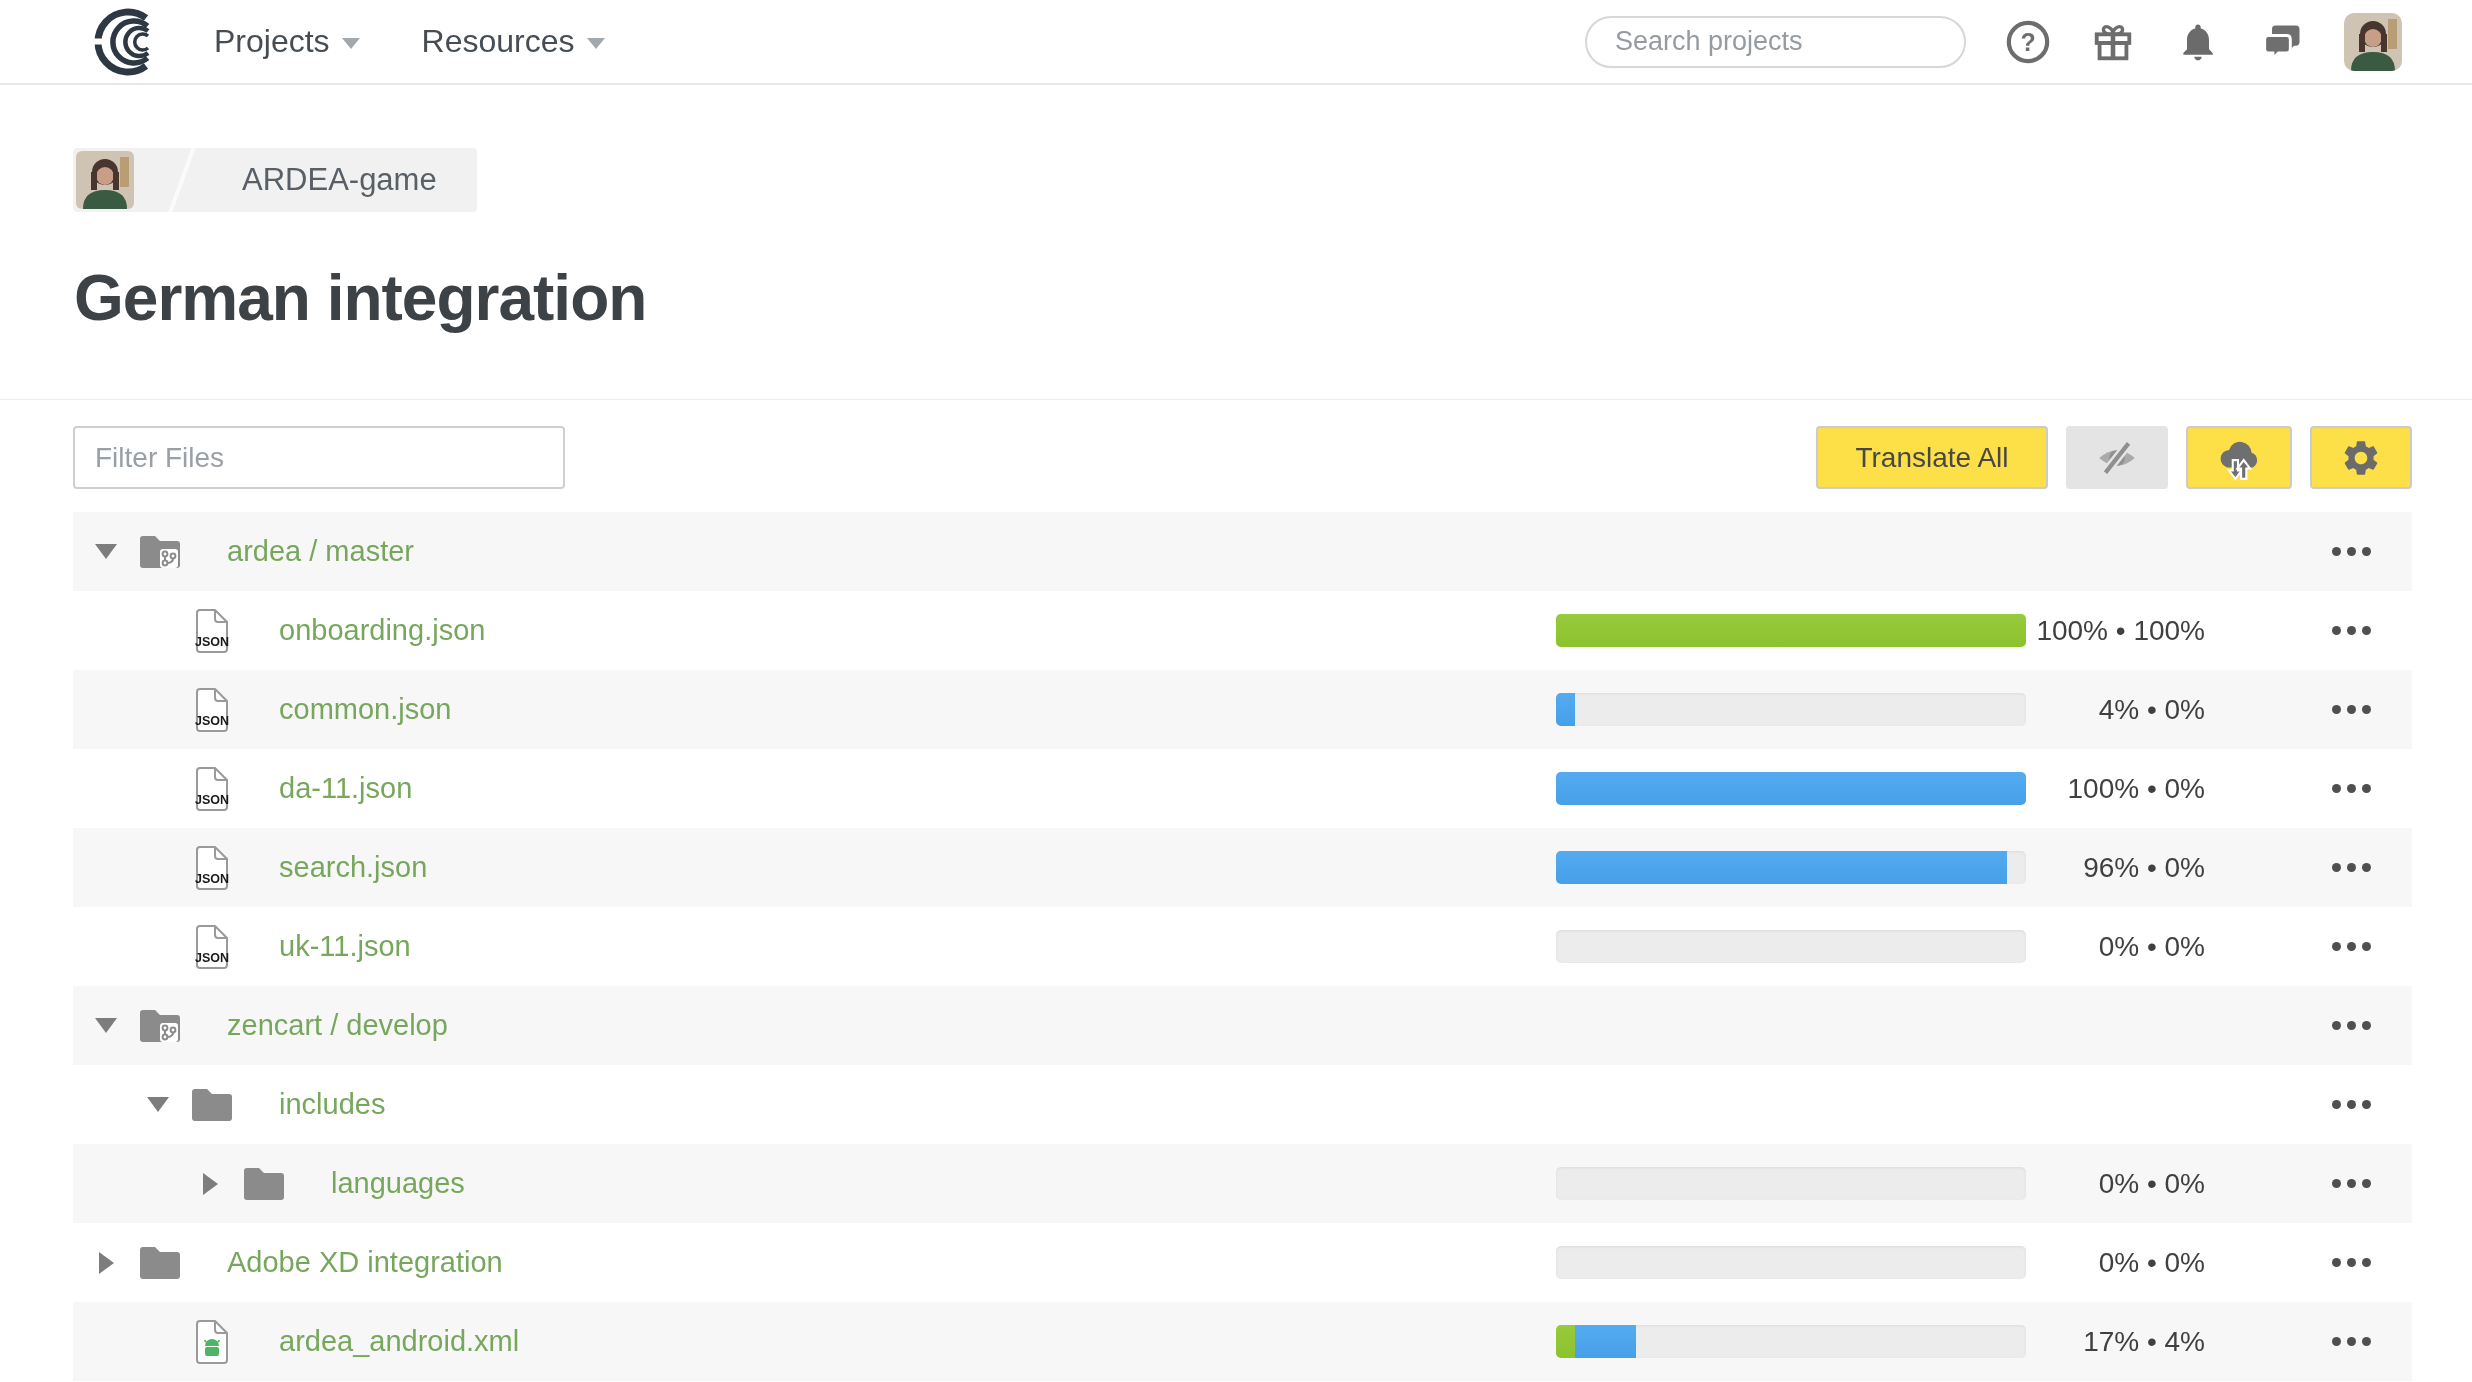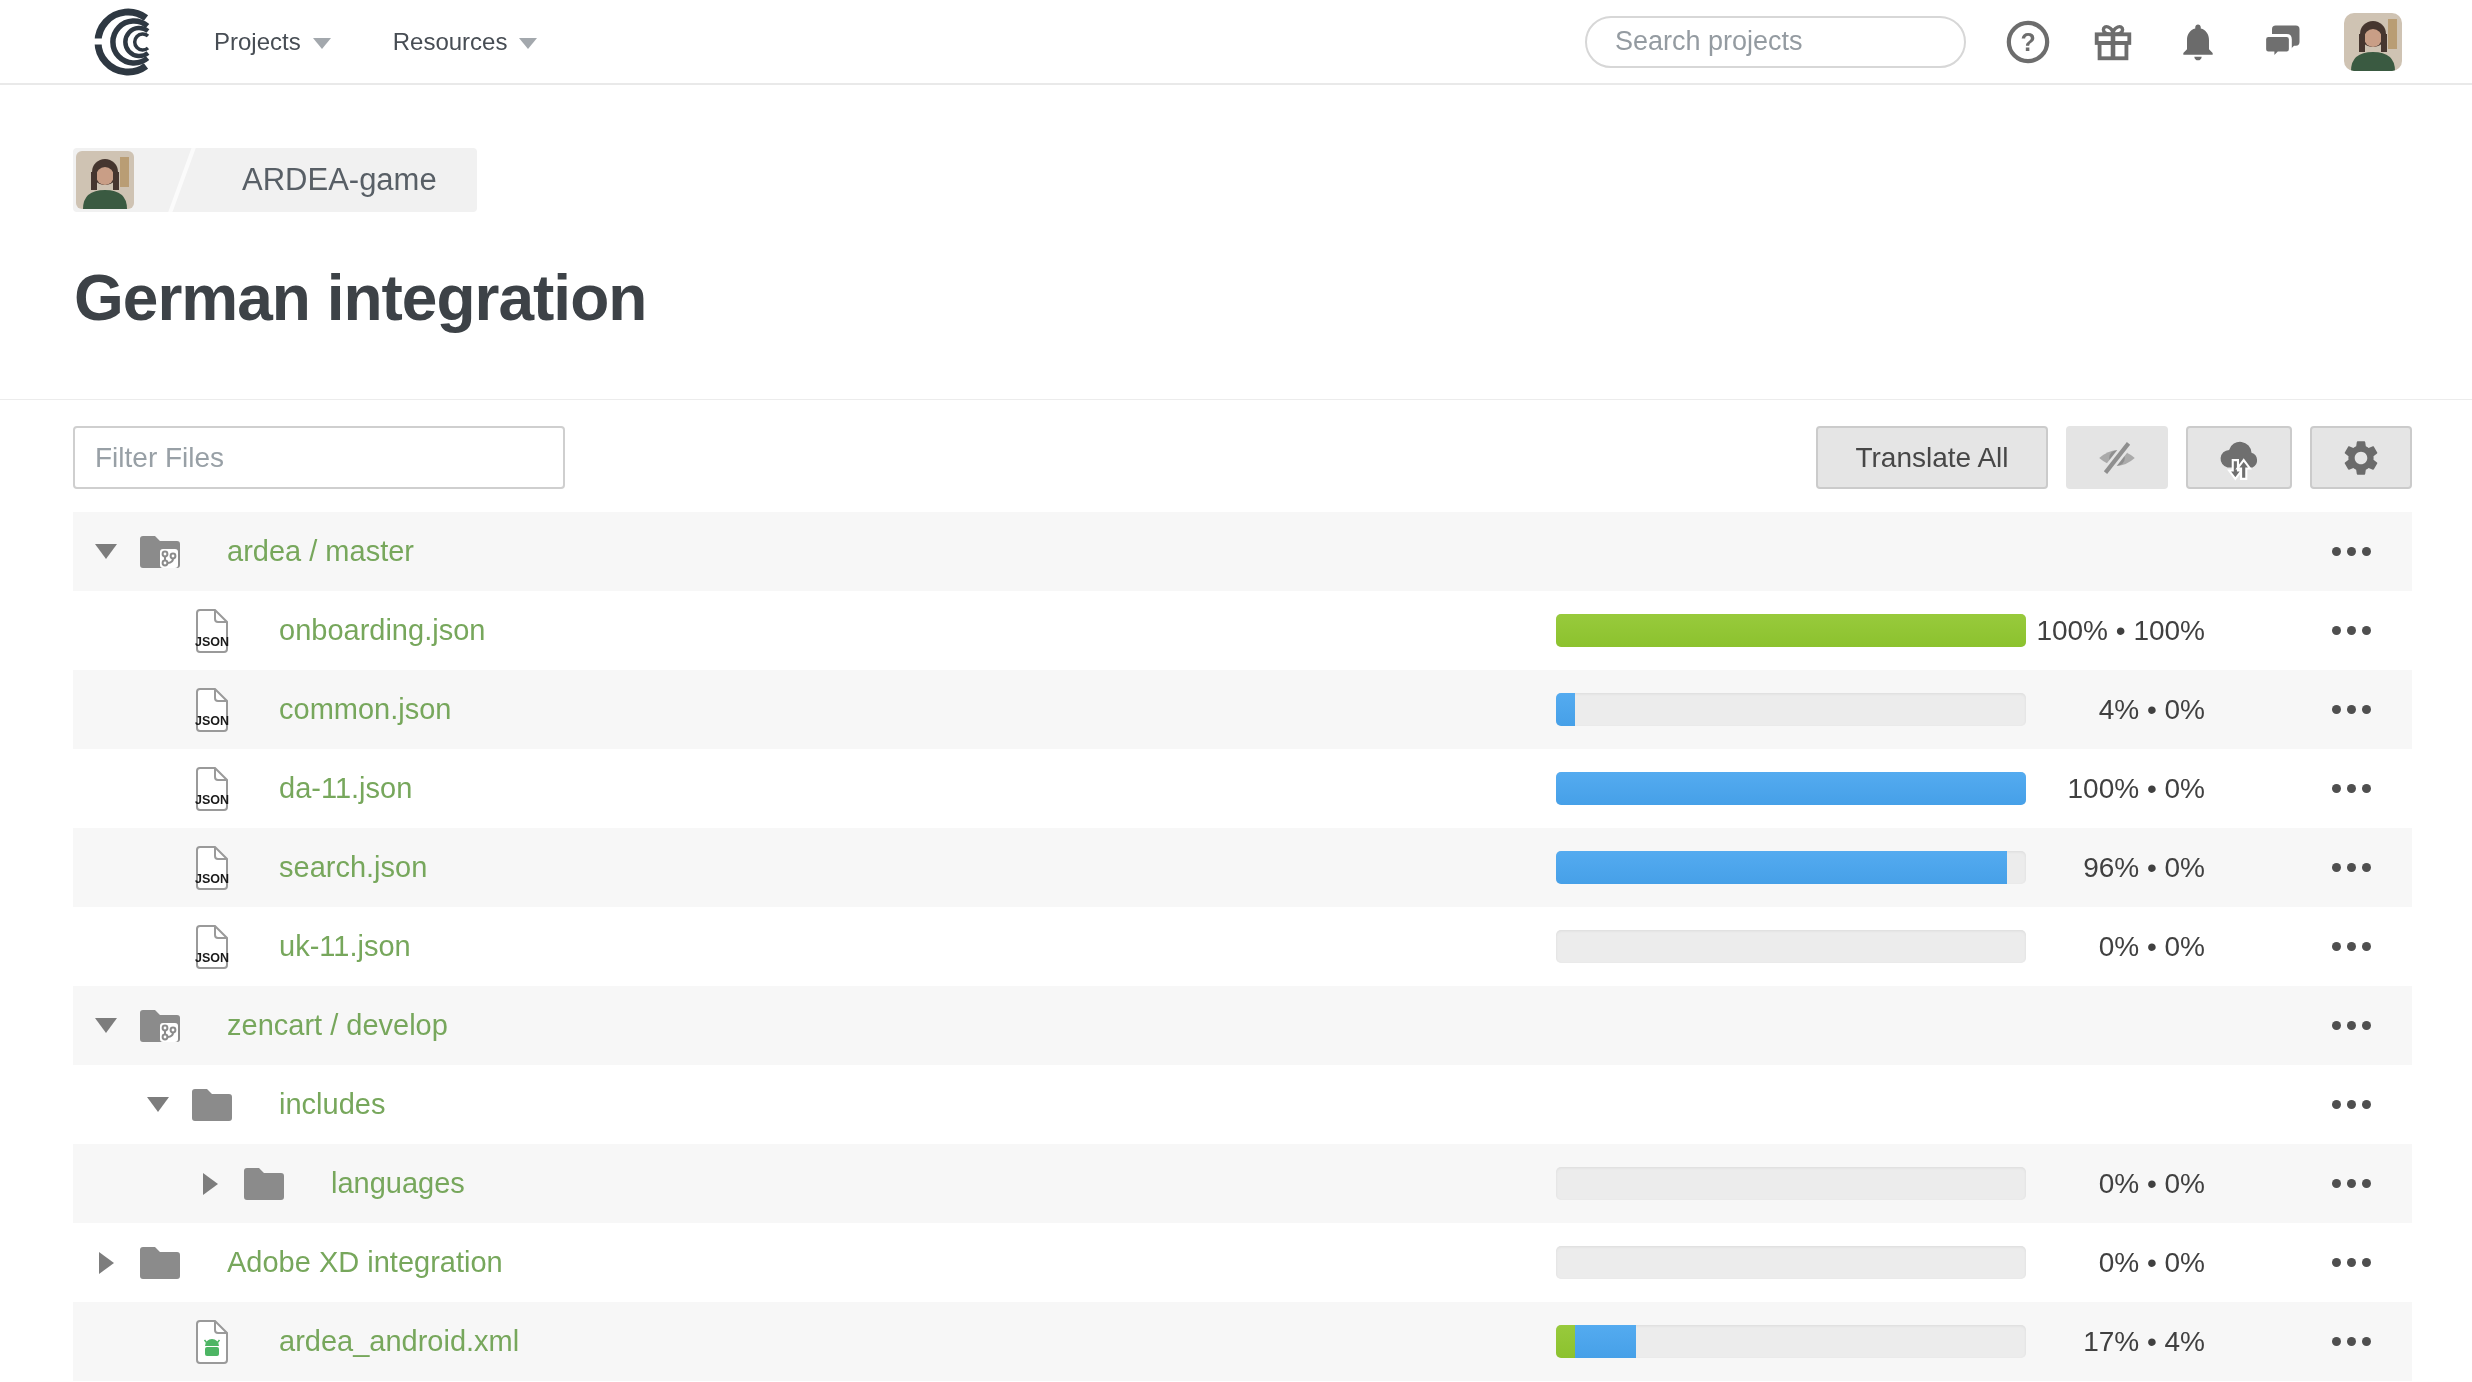--- a/index.html
+++ b/index.html
@@ -1,21 +1,21 @@
 <!DOCTYPE html>
 <html><head>
 <meta charset="utf-8">
 <style>
   html,body{margin:0;padding:0;width:2472px;height:1382px;overflow:hidden;background:#fff;
     font-family:"Liberation Sans",sans-serif;-webkit-font-smoothing:antialiased;}
   
   .topnav{position:absolute;top:0;left:0;width:2472px;height:85px;background:#fff;
     border-bottom:2px solid #e9e9e9;display:flex;align-items:center;box-sizing:border-box;}
   .logo{margin-left:88px;width:86px;height:74px;flex:0 0 auto;}
-  .nav-item{display:flex;align-items:center;gap:12px;font-size:24px;color:#474d54;cursor:pointer;}
+  .nav-item{display:flex;align-items:center;gap:12px;font-size:32px;color:#474d54;cursor:pointer;}
   .nav-item.projects{margin-left:40px;}
   .nav-item.resources{margin-left:62px;}
   .chev{width:0;height:0;border-left:9px solid transparent;border-right:9px solid transparent;
     border-top:11px solid #a3a8ad;margin-top:4px;}
   .nav-right{margin-left:auto;display:flex;align-items:center;padding-right:70px;}
   .searchpill{width:381px;height:52px;border:2px solid #d7d7d7;border-radius:28px;display:flex;
     align-items:center;box-sizing:border-box;padding:0 16px 0 26px;background:#fff;}
   .searchpill input{border:none;outline:none;flex:1;font-size:27px;color:#555;background:transparent;
     font-family:"Liberation Sans",sans-serif;}
   .searchpill input::placeholder{color:#949ba1;}
@@ -31,21 +31,21 @@
   .ptitle{position:absolute;top:264px;left:74px;font-size:64px;line-height:68px;font-weight:700;
     color:#3d4247;letter-spacing:-1px;}
   .hdiv{position:absolute;top:399px;left:0;width:2472px;height:1px;background:#ececec;}
   
   .toolbar{position:absolute;top:426px;left:73px;width:2339px;height:63px;}
   .filter{position:absolute;left:0;top:0;width:492px;height:63px;box-sizing:border-box;
     border:2px solid #cfcfcf;border-radius:4px;padding:0 20px;font-size:28px;color:#555;outline:none;
     font-family:Liberation Sans, sans-serif;}
   .filter::placeholder{color:#98a0a6;}
   .tb-right{position:absolute;right:0;top:0;display:flex;gap:18px;}
-  .btn{height:63px;box-sizing:border-box;border:2px solid #cbcbcb;border-radius:4px;background:#e5e5e5;
+  .btn{height:63px;box-sizing:border-box;border:2px solid #cbcbcb;border-radius:4px;background:#fde047;
     display:flex;align-items:center;justify-content:center;cursor:pointer;}
   .btn-translate{width:232px;font-size:28px;color:#474747;}
   .btn-icon{width:102px;}
   .btn-icon.wide{width:106px;}
   .btn-icon.active{background:#e4e4e4;border-color:#e4e4e4;}
   
   .tree{position:absolute;top:512px;left:73px;width:2339px;}
   .trow{position:relative;height:79px;display:flex;align-items:center;box-sizing:border-box;}
   .trow:nth-child(odd){background:#f7f7f7;}
   .caret-slot{width:22px;display:flex;justify-content:center;margin-right:18px;flex:0 0 auto;}

